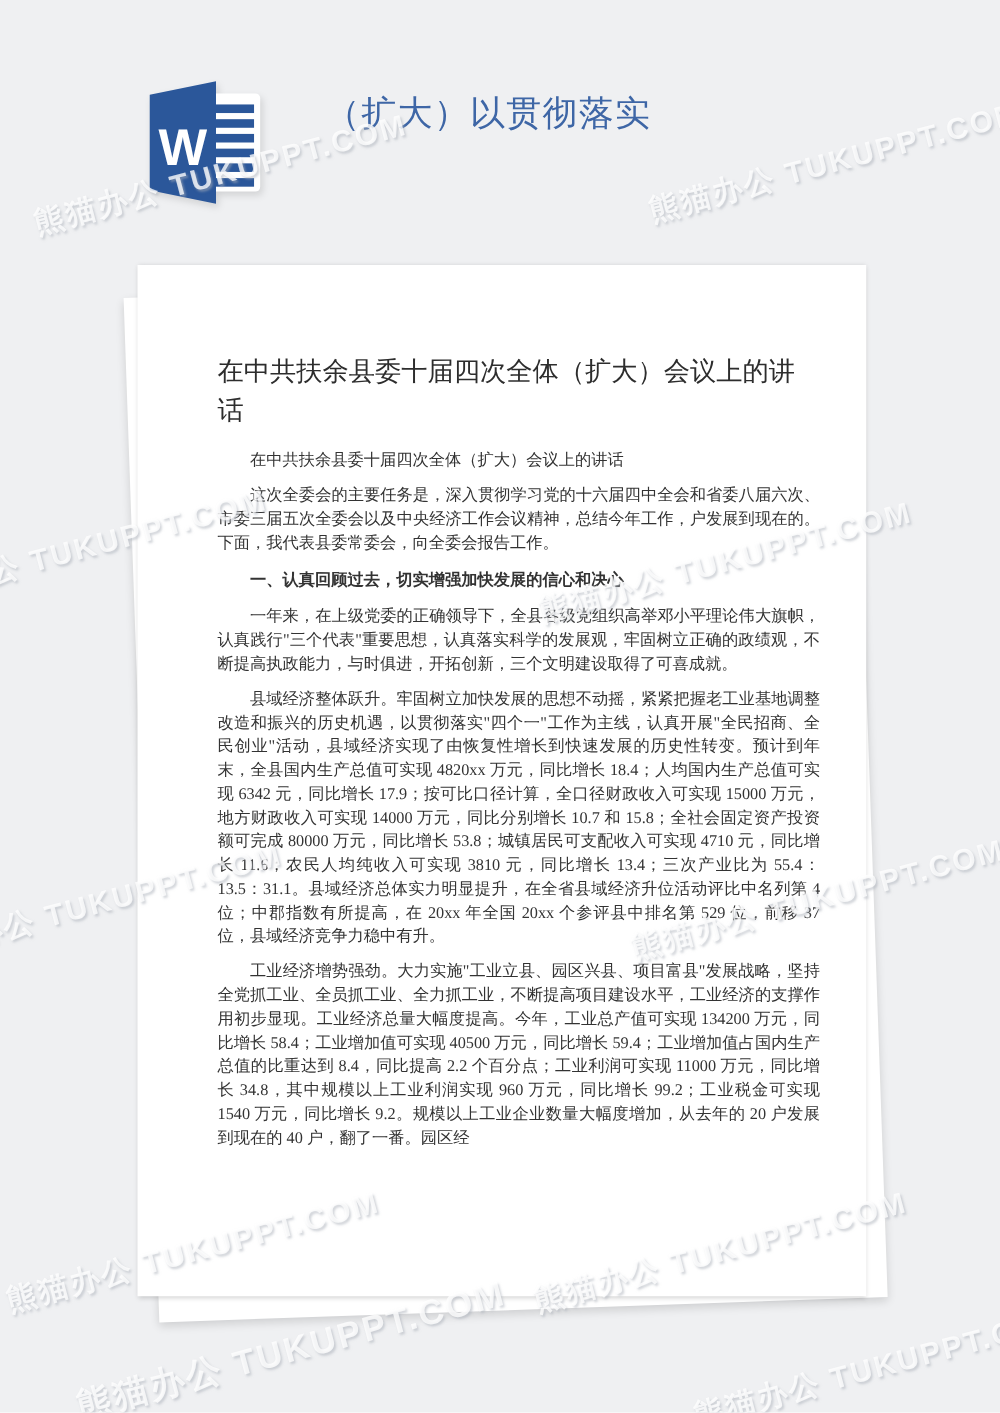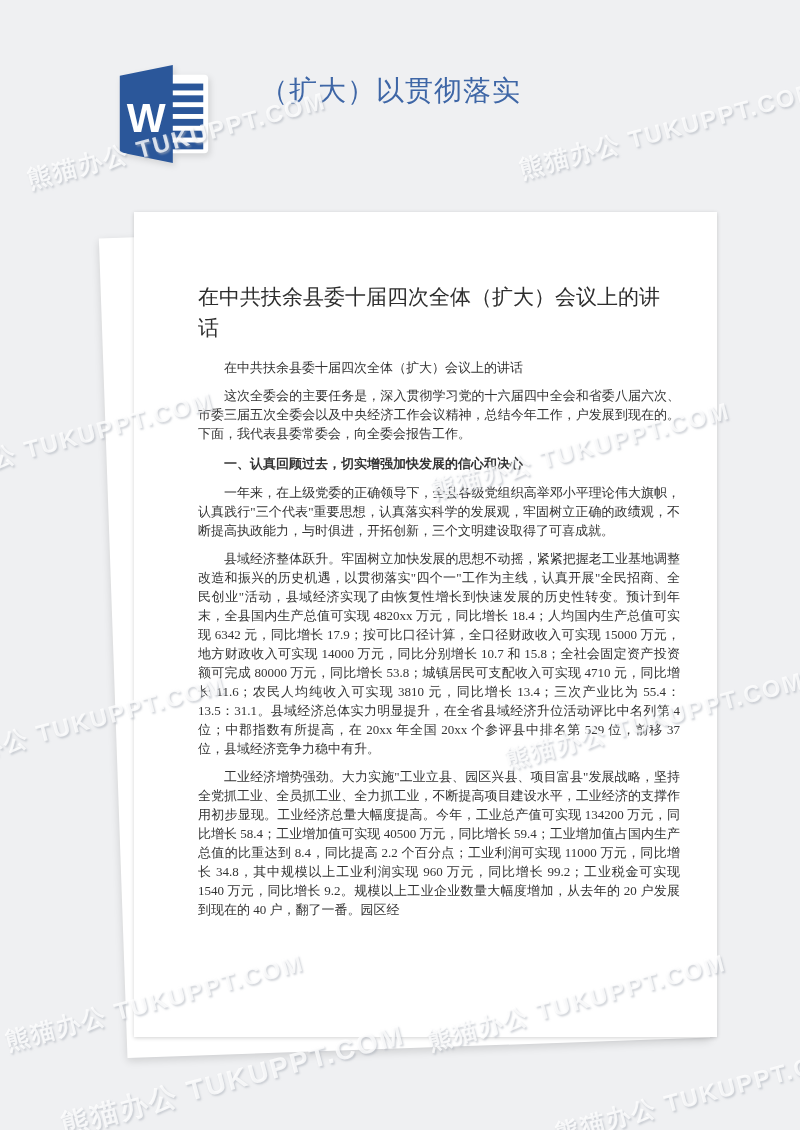--- a/index.html
+++ b/index.html
@@ -19,21 +19,21 @@
   }
   
   .page{position:absolute;background:#ffffff;}
   .page-back{
     left:113px;top:228px;width:583px;height:820px;
     transform:rotate(-2deg);
     box-shadow:0 3px 8px rgba(0,0,0,.14);
     z-index:1;
   }
   .page-front{
-    left:134px;top:212px;width:583px;height:825px;
+    left:110px;top:212px;width:583px;height:825px;
     box-sizing:border-box;
     padding:70px 37px 0 64px;
     overflow:hidden;
     box-shadow:0 1px 4px rgba(0,0,0,.18);
     z-index:2;
   }
   .doc-title{
     margin:0 0 14px 0;
     font-family:"Liberation Serif","DejaVu Serif",serif;
     font-size:21px;line-height:31px;font-weight:400;color:#2d2d2d;

